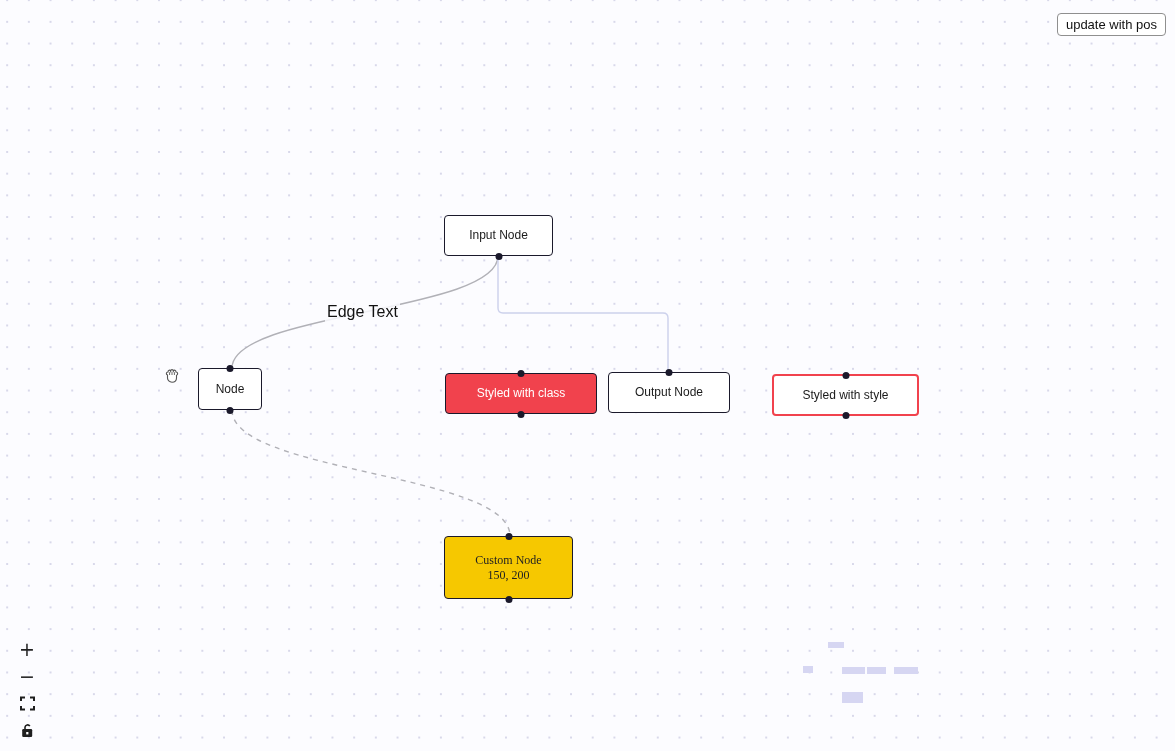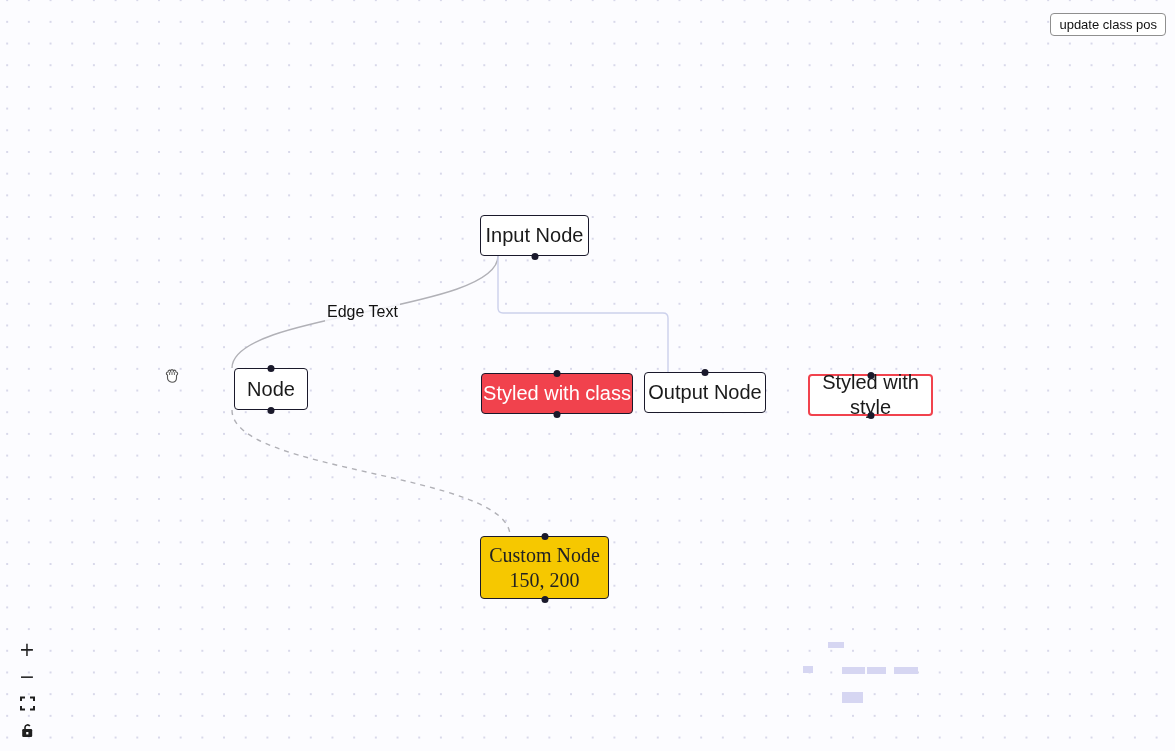--- a/index.html
+++ b/index.html
@@ -20,21 +20,21 @@
   .edge.dashed{stroke-dasharray:5 5;}
   .edge-label{
     position:absolute;left:325px;top:302px;
     font-size:16px;color:#111;white-space:nowrap;
     background:rgba(252,252,255,0.85);padding:1px 2px;
   }
   .node{
     position:absolute;box-sizing:border-box;
     border:1.5px solid #1a192b;border-radius:4px;background:#fff;
     display:flex;flex-direction:column;justify-content:center;
-    font-size:20px;color:#1a1a1a;text-align:center;line-height:1.25;margin-left:36px;
+    font-size:12px;color:#1a1a1a;text-align:center;line-height:1.25;
   }
   .node.red{background:#f1424d;color:#fff;}
   .node.red-border{border-color:#f1424d;border-width:2px;}
   .node.yellow{background:#f6c800;color:#222;font-family:Liberation Serif, serif;}
   .handle{
     position:absolute;width:7px;height:7px;border-radius:50%;
     background:#1a192b;left:50%;transform:translateX(-50%);z-index:3;
   }
   .handle.top{top:-4.5px;}
   .handle.bottom{bottom:-4.5px;}
@@ -69,57 +69,57 @@
     <path class="edge dashed" d="M232,410 C232,473 510,473 510,536"></path>
   </svg>
 
   <div class="edge-label">Edge Text</div>
 
   <div class="node" style="left:444px;top:215px;width:109px;height:41px">
     <span>Input Node</span>
     <span class="handle bottom"></span>
   </div>
 
-  <div class="node" style="left:198px;top:368px;width:74px;height:42px">
+  <div class="node" style="left:198px;top:368px;width:64px;height:42px">
     <span>Node</span>
     <span class="handle top"></span>
     <span class="handle bottom"></span>
   </div>
 
   <div class="node" style="left:608px;top:372px;width:122px;height:41px">
     <span>Output Node</span>
     <span class="handle top"></span>
   </div>
 
   <div class="node red" style="left:445px;top:373px;width:152px;height:41px">
     <span>Styled with class</span>
     <span class="handle top"></span>
     <span class="handle bottom"></span>
   </div>
 
-  <div class="node red-border" style="left:772px;top:374px;width:125px;height:42px">
+  <div class="node red-border" style="left:772px;top:374px;width:147px;height:42px">
     <span>Styled with style</span>
     <span class="handle top"></span>
     <span class="handle bottom"></span>
   </div>
 
   <div class="node yellow" style="left:444px;top:536px;width:129px;height:63px">
     <span>Custom Node</span>
     <span>150, 200</span>
     <span class="handle top"></span>
     <span class="handle bottom"></span>
   </div>
 
   <svg class="cursor" width="19" height="18" viewBox="0 0 19 18">
     <path d="M4.5,8 C2.8,7.4 3,5 5,5 C5,3 7,2.5 7.5,4 C8,2.2 10,2.2 10.5,4 C11,2.6 13,3 13,5 C15,5 15.2,7.4 13.5,8.4 L13.5,11 C13.5,13.6 11.5,15.2 9,15.2 C6.4,15.2 4.5,13.2 4.5,11 Z" fill="#ffffff" stroke="#555" stroke-width="1.1"></path>
     <path d="M6.6,5.2 L6.6,8 M9,4.6 L9,8 M11.4,5.2 L11.4,8" stroke="#555" stroke-width="0.9" fill="none"></path>
   </svg>
 </div>
 
-<button class="update-btn">update class pos</button>
+<button class="update-btn">update with pos</button>
 
 <div class="controls">
   <button class="ctrl">
     <span>+</span>
   </button>
   <button class="ctrl">
     <span>−</span>
   </button>
   <button class="ctrl">
     <svg width="15" height="15" viewBox="0 0 15 15">

